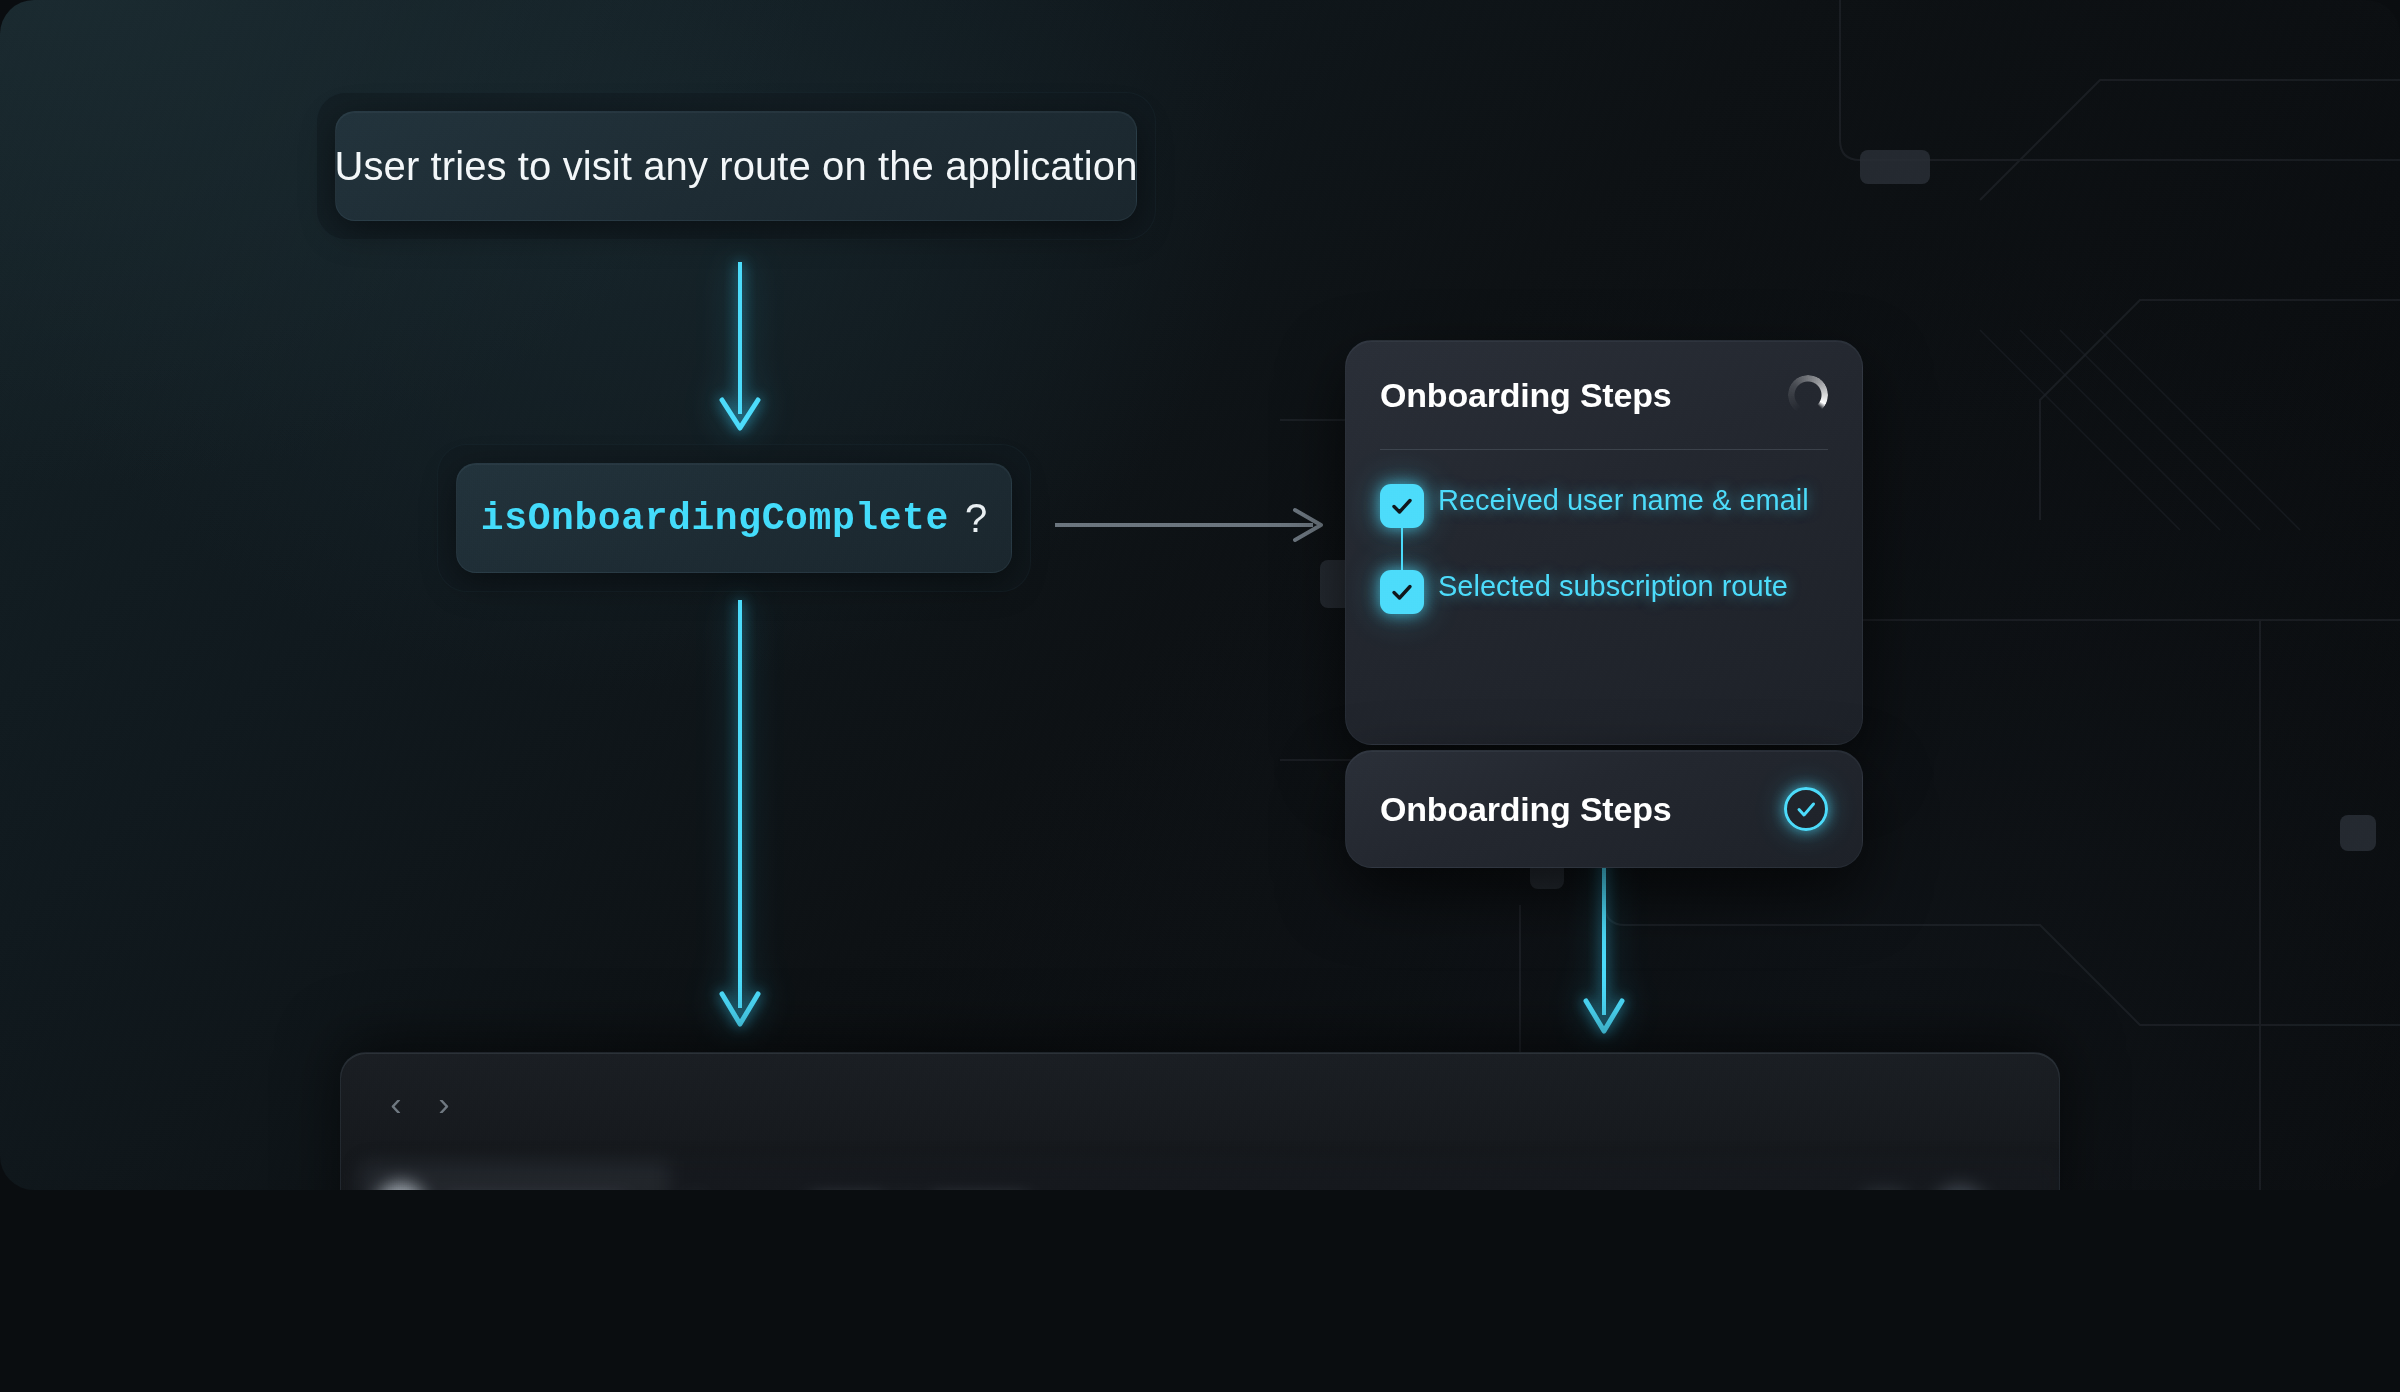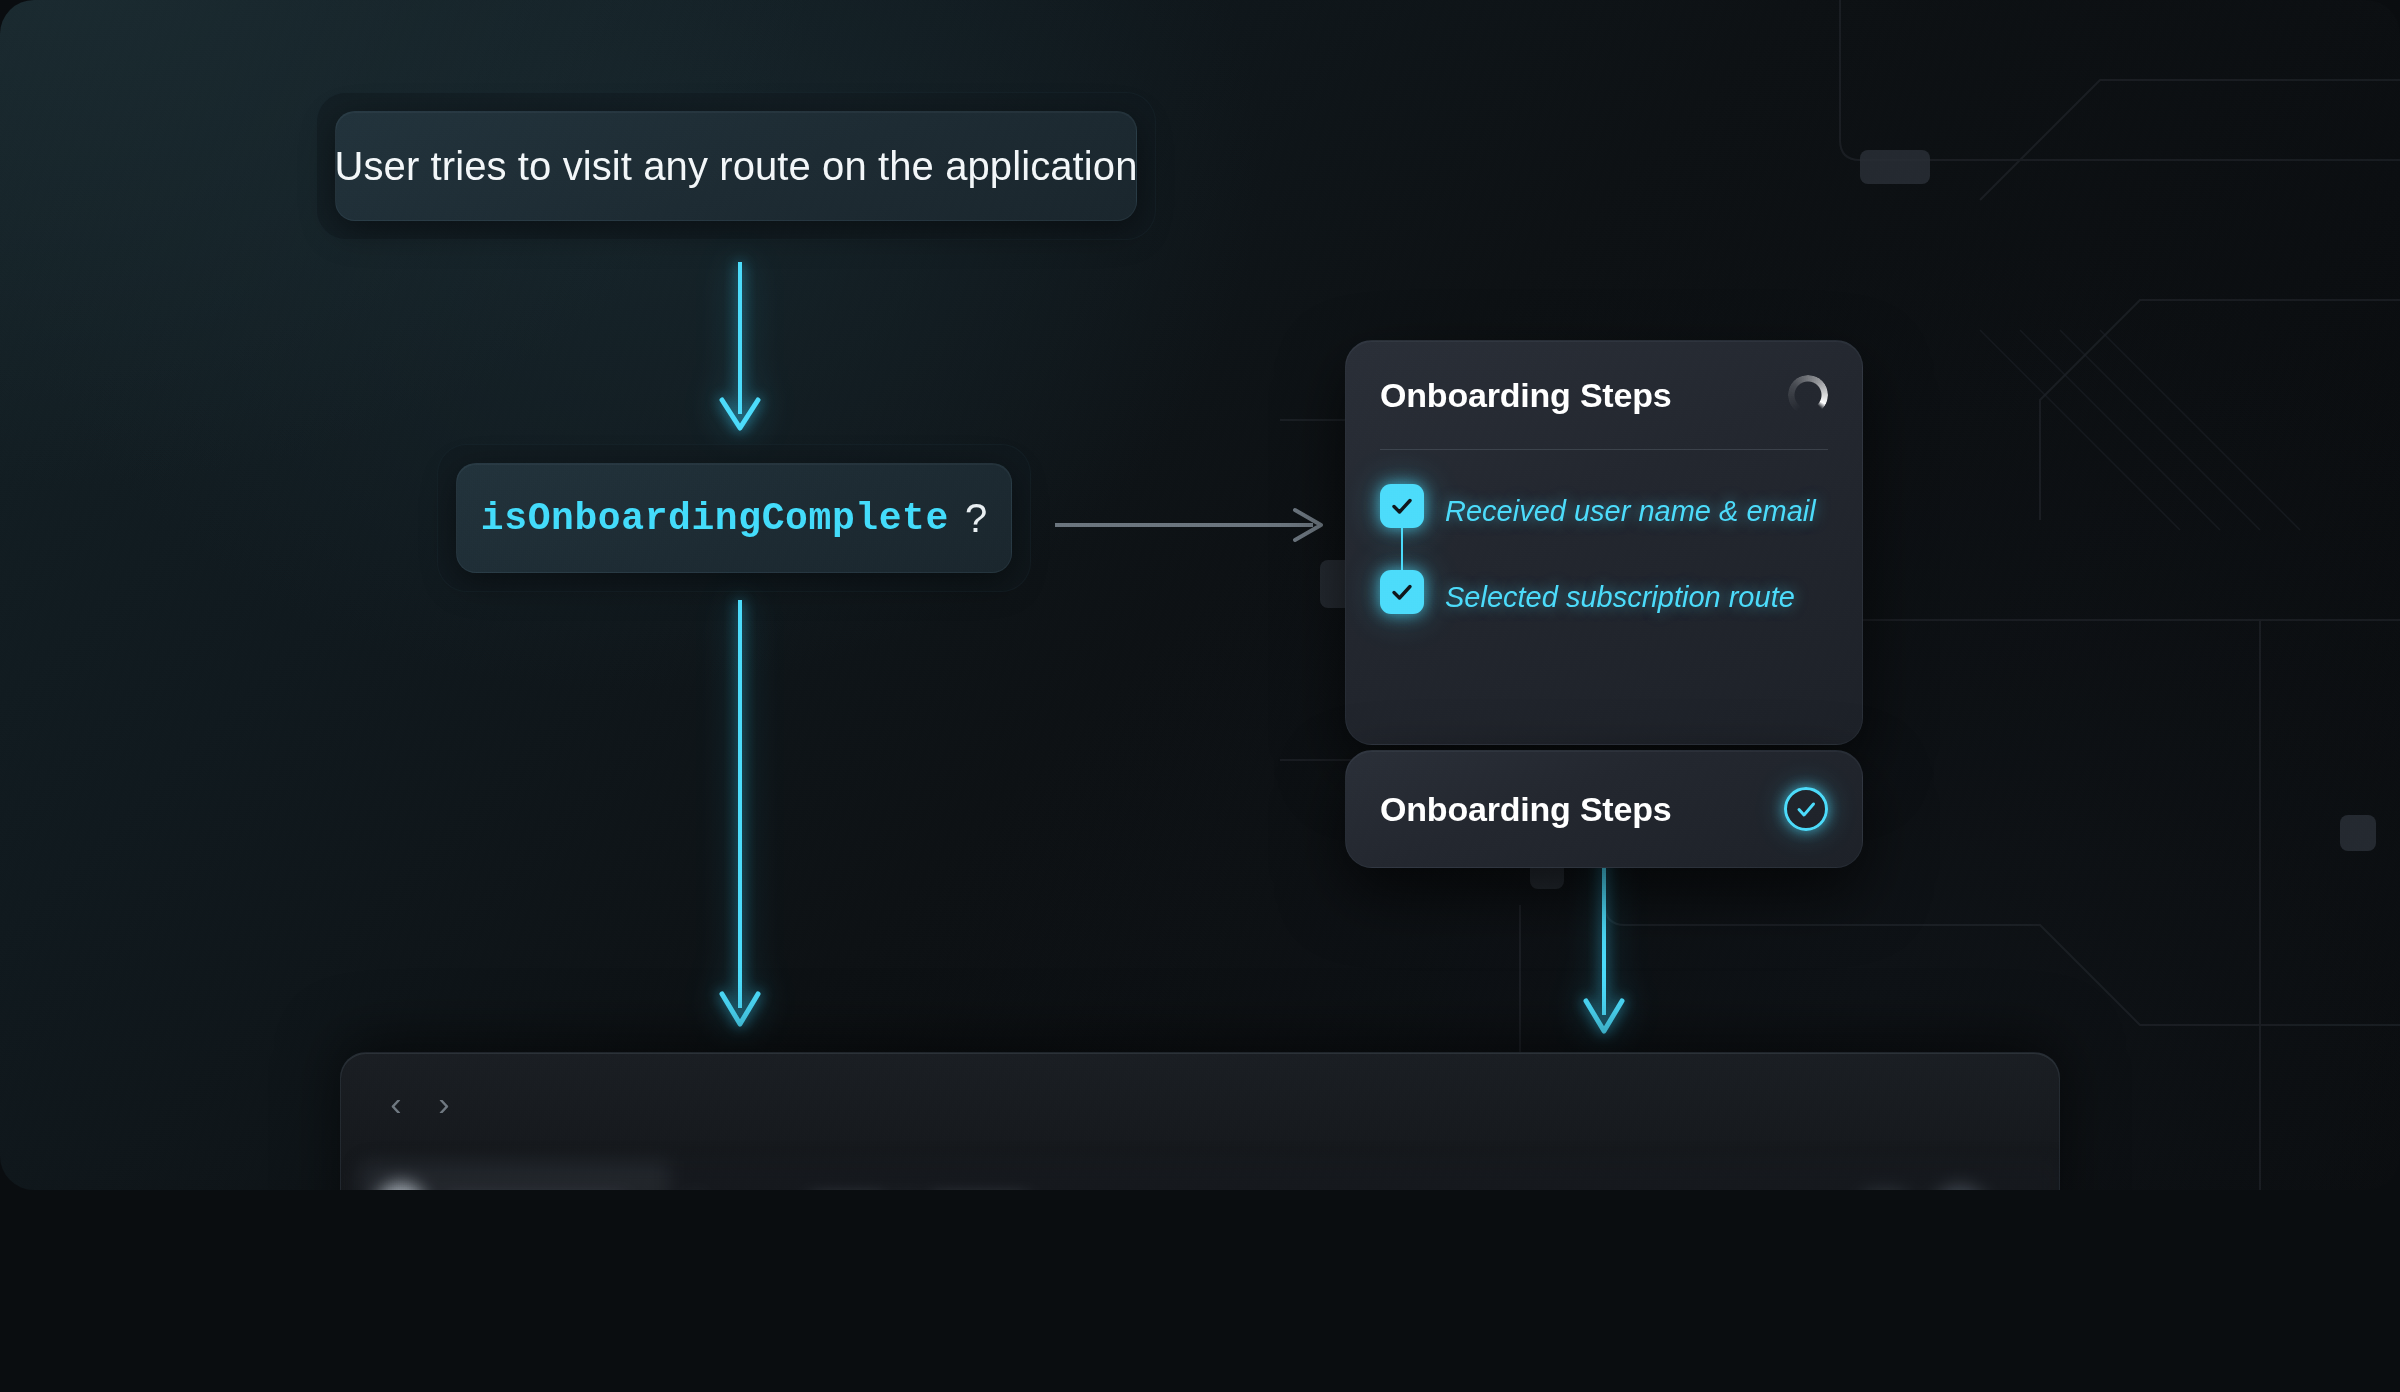--- a/index.html
+++ b/index.html
@@ -99,21 +99,21 @@
   .check-circle{
     width:44px; height:44px; border-radius:50%;
     border:3px solid #4cdcfb;
     display:flex; align-items:center; justify-content:center;
     box-shadow:0 0 14px rgba(76,220,251,.65), 0 0 30px rgba(76,220,251,.3);
   }
 
   .divider{ height:1px; background:rgba(175,195,210,.17); margin:34px 0 0 0; }
 
   .steps{ position:relative; margin-top:34px; }
-  .step{ display:flex; align-items:flex-end; gap:21px; height:44px; margin-bottom:42px; position:relative;font-style:italic; }
+  .step{ display:flex; align-items:flex-start; gap:14px; height:44px; margin-bottom:42px; position:relative; }
   .step:last-child{ margin-bottom:0; }
 
   .cbox{ width:44px; height:44px; border-radius:11px; flex:0 0 44px; display:flex; align-items:center; justify-content:center; }
   .cbox.on{
     background:#4cdcfb;
     box-shadow:0 0 16px rgba(76,220,251,.72), 0 0 36px rgba(76,220,251,.32);
   }
   .cbox.off{ background:#2c333c; border:1px solid rgba(150,180,200,.15); }
 
   .step-label{ font-size:29px; white-space:nowrap; }

